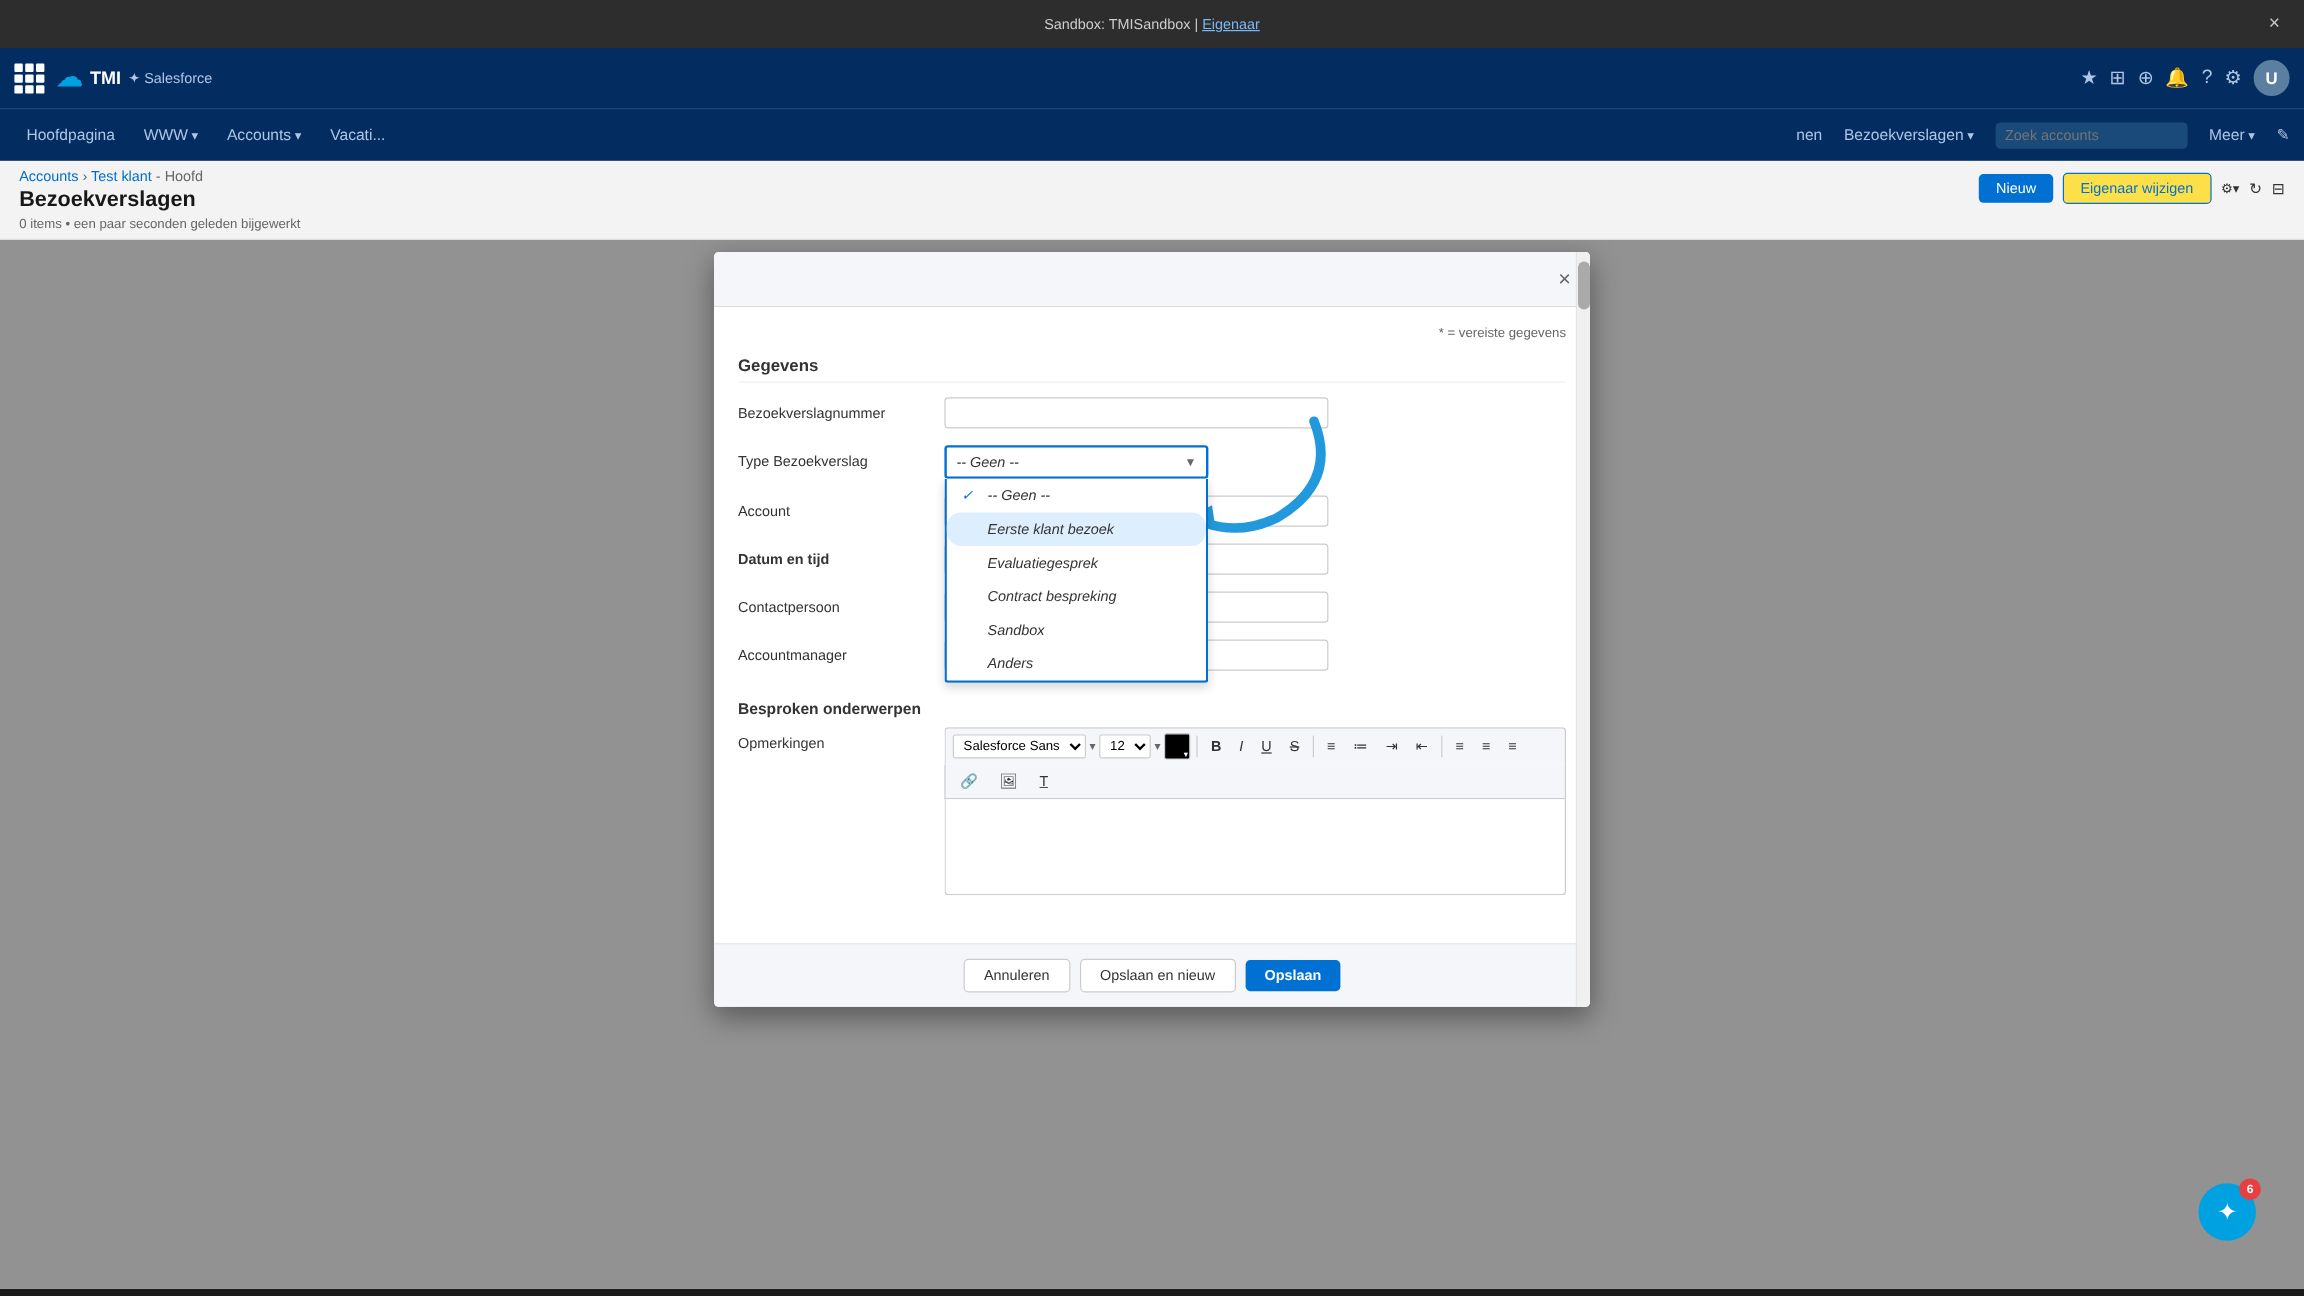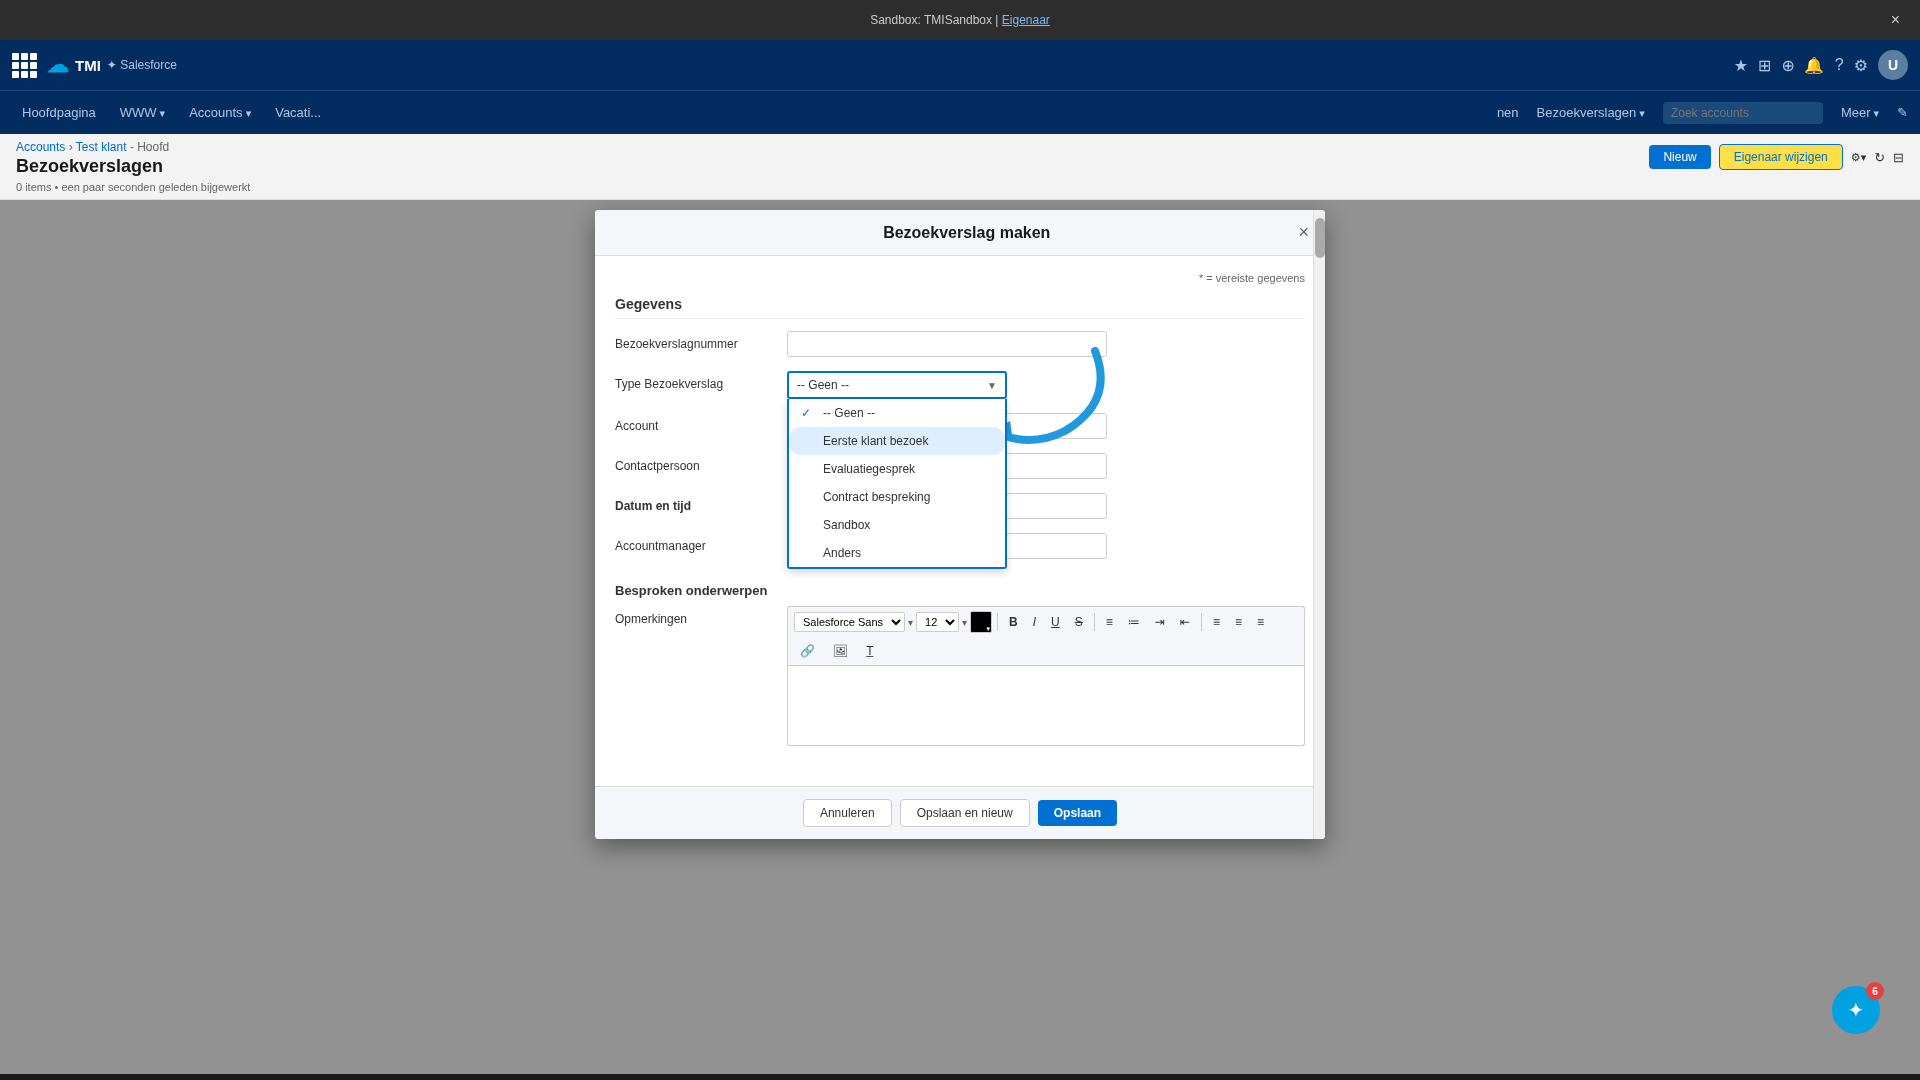--- a/index.html
+++ b/index.html
@@ -193,21 +193,21 @@
     .form-input {
       flex: 1;
       border: 1px solid #ccc;
       border-radius: 3px;
       padding: 5px 8px;
       font-size: 12px;
       color: #333;
     }
 
     
-    .dropdown-container { position: relative; flex: 1; }
+    .dropdown-container { position: relative; flex: 1; font-style: italic; }
     .dropdown-select {
       width: 220px;
       border: 2px solid #0070d2;
       border-radius: 3px;
       padding: 5px 8px;
       font-size: 12px;
       color: #333;
       background: white;
       display: flex;
       align-items: center;
@@ -458,21 +458,20 @@
 </div>
 
 <div class="main-content">
 
   <div class="overlay"></div>
 
   <div class="modal">
 
     <div class="modal-header">
       <div style="width:24px"></div>
-      <div class="modal-title">Bezoekverslag maken</div>
       <span class="modal-close">×</span>
     </div>
 
     <div class="modal-body">
       <div class="required-note">* = vereiste gegevens</div>
 
       <div class="section-title">Gegevens</div>
 
       <div class="form-row">
         <div class="form-label">Bezoekverslagnummer</div>
@@ -519,26 +518,26 @@
           <polygon points="40,88 55,80 58,100" fill="#2299dd"></polygon>
         </svg>
       </div>
 
       <div class="form-row">
         <div class="form-label">Account</div>
         <input class="form-input" style="max-width: 320px;" value="">
       </div>
 
       <div class="form-row">
+        <div class="form-label bold">Datum en tijd</div>
+        <input class="form-input" style="max-width: 320px;" value="">
+      </div>
+
+      <div class="form-row">
         <div class="form-label">Contactpersoon</div>
-        <input class="form-input" style="max-width: 320px;" value="">
-      </div>
-
-      <div class="form-row">
-        <div class="form-label bold">Datum en tijd</div>
         <input class="form-input" style="max-width: 320px;" value="">
       </div>
 
       <div class="form-row">
         <div class="form-label">Accountmanager</div>
         <input class="form-input" style="max-width: 320px;" value="">
       </div>
 
       <div class="section-besproken">
         <div class="section-label">Besproken onderwerpen</div>

